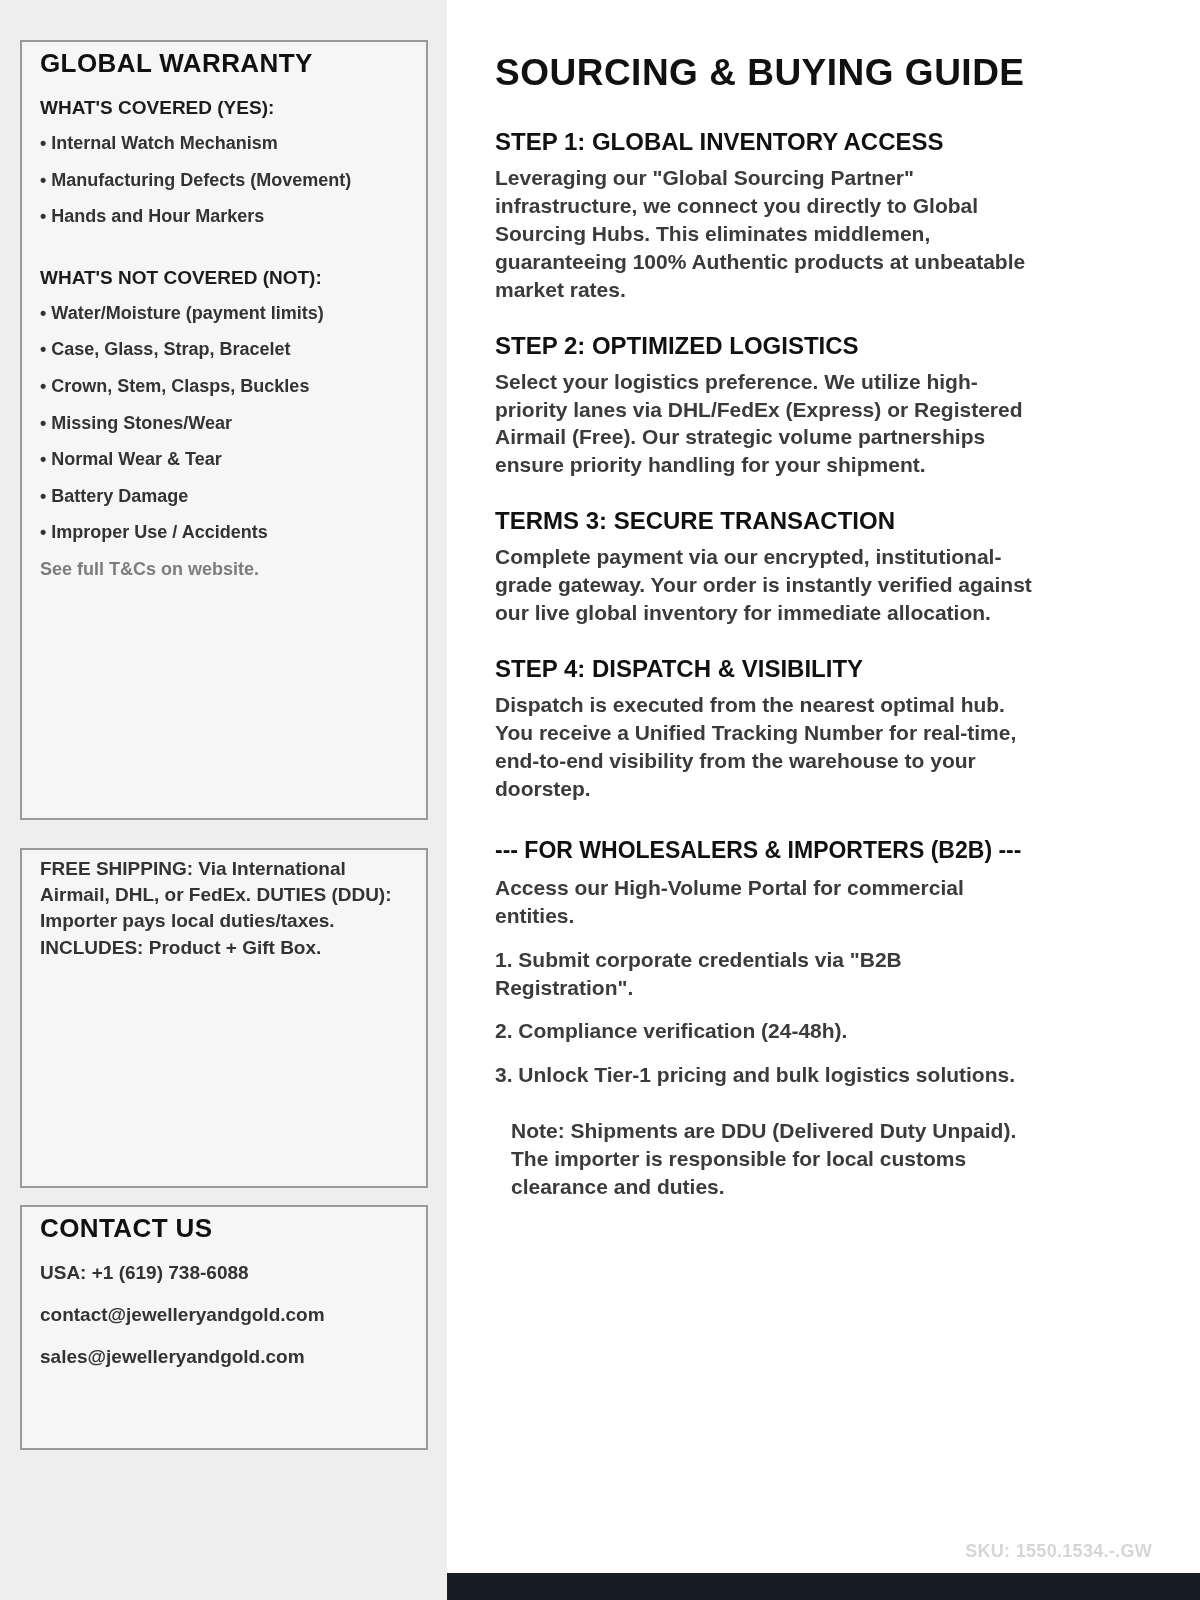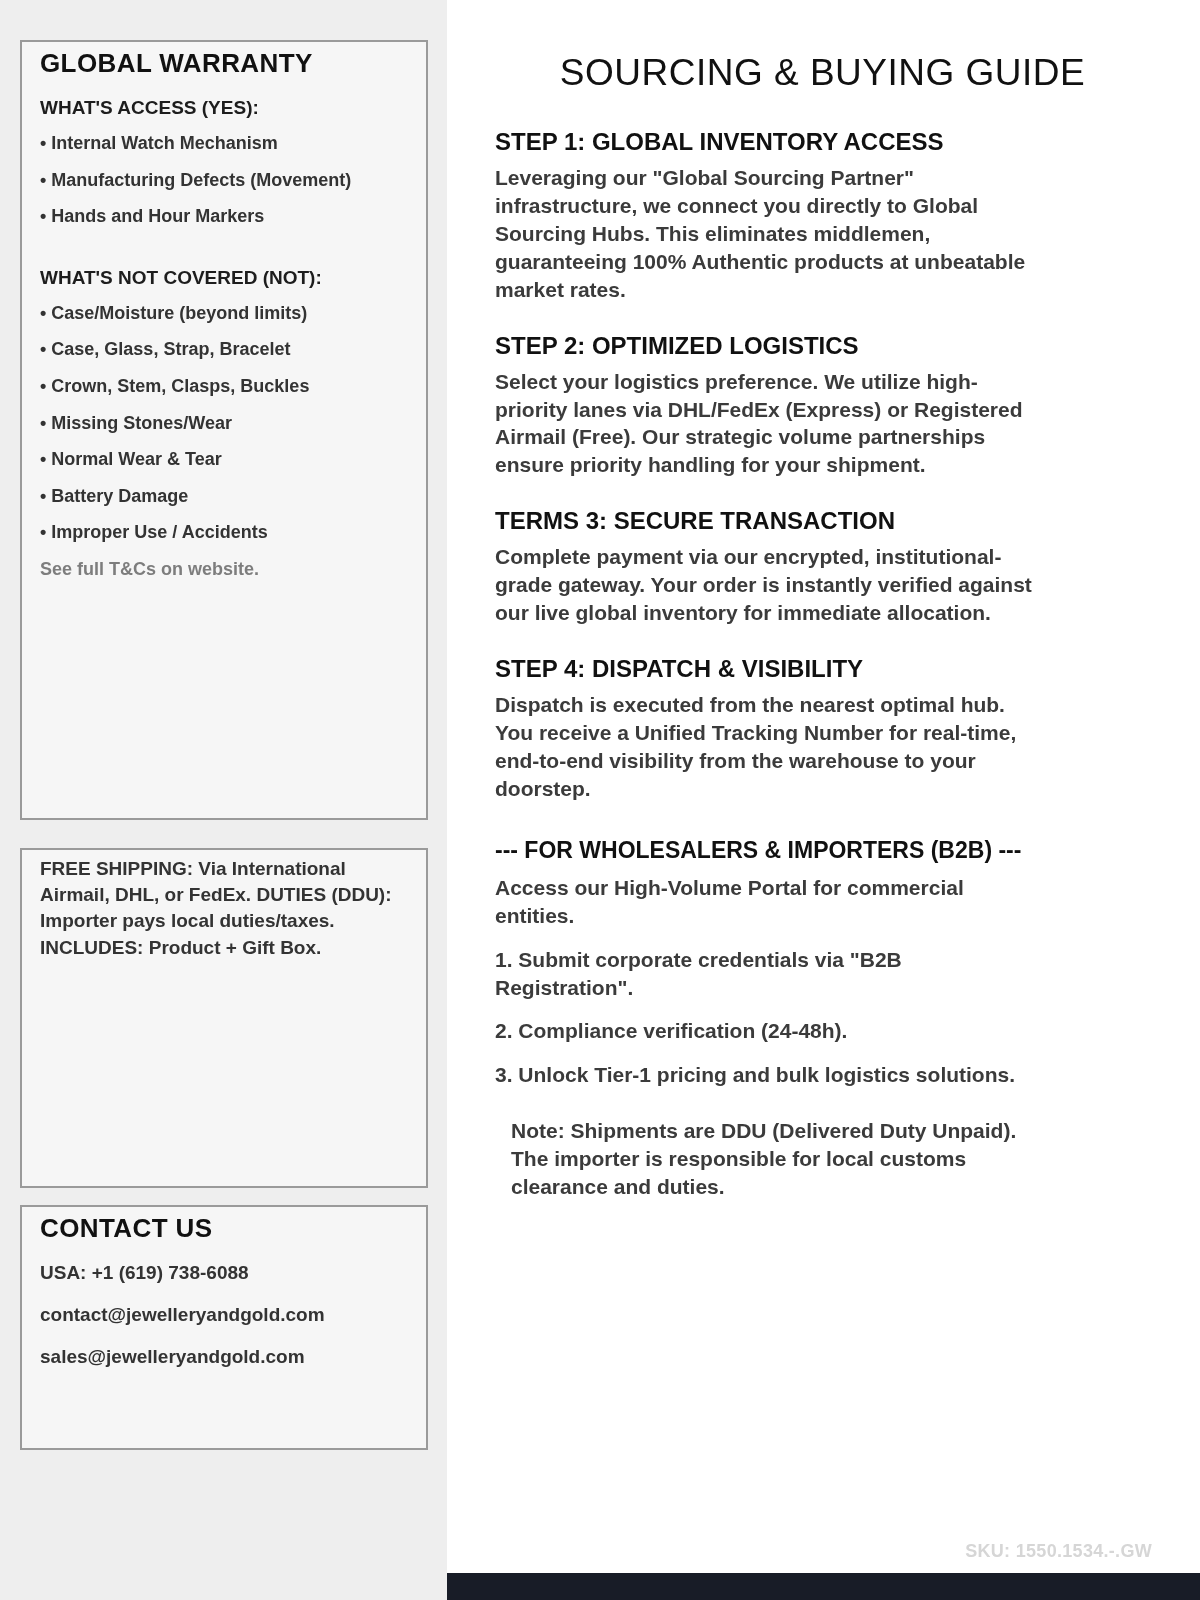--- a/index.html
+++ b/index.html
@@ -31,22 +31,22 @@
   .bullet{font-size:18px;font-weight:700;color:#333333;margin:0 0 15px 0;line-height:1.2;}
   .bullet::before{content:"•  ";color:#333333;}
   .gap{height:24px;}
   .footnote{margin:14px 0 16px 0;font-size:18px;font-weight:700;color:var(--muted_color);}
   .box .body-text{margin:0;font-size:19px;font-weight:700;color:#333333;line-height:1.38;}
   .contact-line{margin:0 0 20px 0;font-size:19px;font-weight:700;color:#333333;}
 
   
   .main{position:absolute;left:447px;top:0;width:753px;box-sizing:border-box;
         padding:52px 50px 0 48px;}
-  .main-title{margin:0 0 34px 0;font-size:37px;font-weight:400;letter-spacing:.5px;
-              color:var(--heading_color);text-align:center;}
+  .main-title{margin:0 0 34px 0;font-size:37px;font-weight:700;letter-spacing:.5px;
+              color:var(--heading_color);text-align:left;}
   .step-heading{margin:28px 0 8px 0;font-size:24px;font-weight:800;color:var(--heading_color);}
   .step:first-of-type .step-heading{margin-top:0;}
   .step-body{margin:0;max-width:545px;font-size:21px;font-weight:700;color:var(--body_color);
              line-height:1.33;}
   .b2b-heading{margin:34px 0 10px 0;font-size:23px;font-weight:800;color:var(--heading_color);}
   .b2b-para{margin:0 0 16px 0;max-width:545px;font-size:21px;font-weight:700;color:var(--body_color);
             line-height:1.33;}
   .b2b-note{margin:28px 0 0 16px;max-width:545px;font-size:21px;font-weight:700;color:var(--body_color);
             line-height:1.33;}
 
@@ -57,30 +57,30 @@
 </style>
 </head>
 <body>
 
 <div class="page">
 
   <aside class="sidebar">
 
     <section class="box warranty-box">
       <h2>GLOBAL WARRANTY</h2>
-      <h3>WHAT'S ACCESS (YES):</h3>
+      <h3>WHAT'S COVERED (YES):</h3>
       <div class="bullet-list">
         <div class="bullet">Internal Watch Mechanism</div>
         <div class="bullet">Manufacturing Defects (Movement)</div>
         <div class="bullet">Hands and Hour Markers</div>
       </div>
       <div class="gap"></div>
       <h3>WHAT'S NOT COVERED (NOT):</h3>
       <div class="bullet-list">
-        <div class="bullet">Case/Moisture (beyond limits)</div>
+        <div class="bullet">Water/Moisture (payment limits)</div>
         <div class="bullet">Case, Glass, Strap, Bracelet</div>
         <div class="bullet">Crown, Stem, Clasps, Buckles</div>
         <div class="bullet">Missing Stones/Wear</div>
         <div class="bullet">Normal Wear &amp; Tear</div>
         <div class="bullet">Battery Damage</div>
         <div class="bullet">Improper Use / Accidents</div>
       </div>
       <p class="footnote">See full T&amp;Cs on website.</p>
     </section>
 

